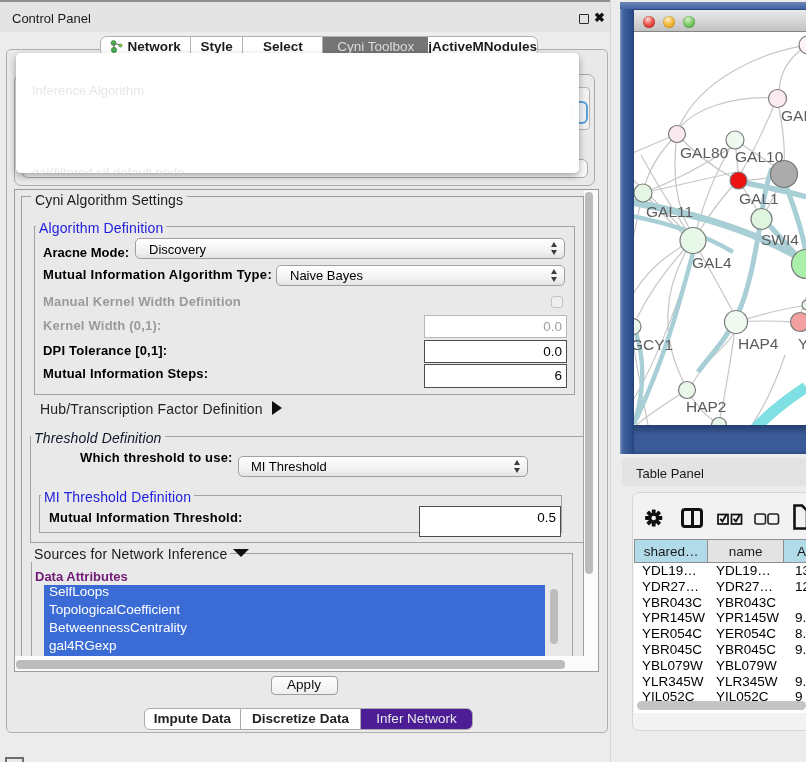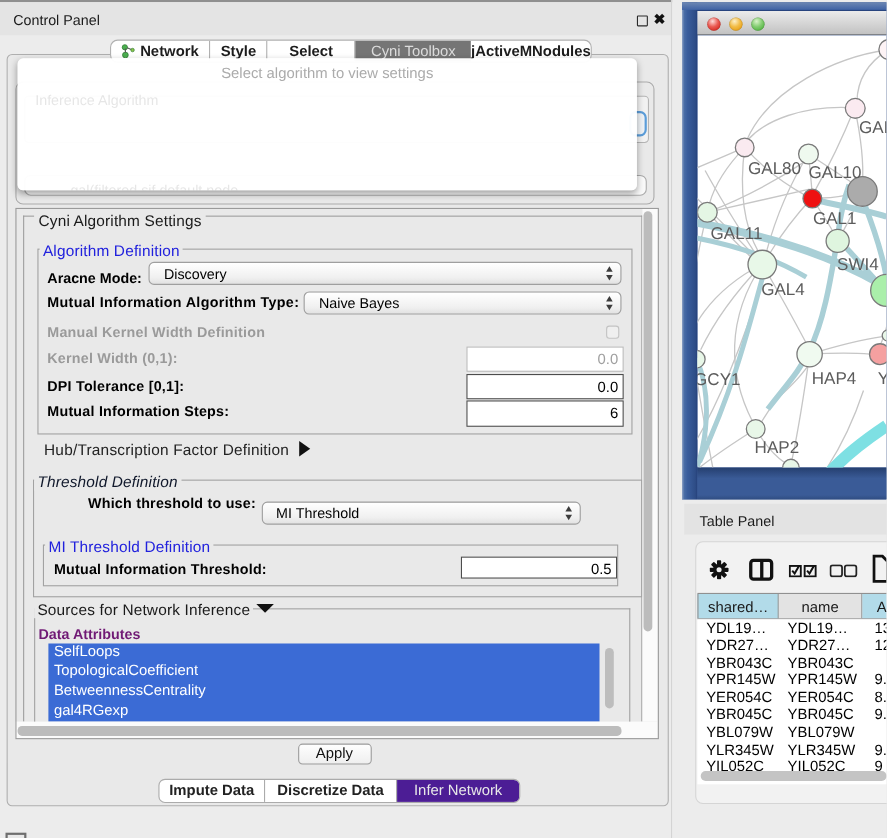--- a/index.html
+++ b/index.html
@@ -35,22 +35,21 @@
   <div style="flex:1;display:flex;align-items:center;justify-content:center;">jActiveMNodules</div>
 </div>
 
 <div class="abs" style="left:14px;top:74px;width:581px;height:112px;background:#e9e9e9;border:1px solid #ababab;border-radius:7px;"></div>
 <div class="abs" style="left:22px;top:87px;width:568px;height:43px;background:#f2f2f2;border:1px solid #b5b5b5;border-radius:4px;"></div>
 <div class="abs" style="left:572px;top:101px;width:16px;height:23px;background:#eef2f6;border:2.5px solid #5b9dd9;border-radius:6px;"></div>
 <div class="abs" style="left:22px;top:159px;width:566px;height:18.5px;background:#fafafa;border:1px solid #ababab;border-radius:6px;"></div>
 
 <div class="abs" style="left:16px;top:53px;width:563px;height:120px;background:rgba(255,255,255,0.97);border-radius:5px;box-shadow:0 3px 7px rgba(0,0,0,0.35);overflow:hidden;">
   <div class="abs" style="left:16px;top:30px;font-size:13px;color:rgba(100,100,100,0.16);">Inference Algorithm</div>
-  <div class="abs" style="left:16px;top:112px;font-size:13px;color:rgba(100,100,100,0.16);margin-left:32px;">gal(filtered.sif default node</div>
-  <div class="abs" style="left:0;top:6px;width:100%;text-align:center;font-size:13.5px;color:#ababab;">Select algorithm to view settings</div>
+  <div class="abs" style="left:16px;top:112px;font-size:13px;color:rgba(100,100,100,0.16);">gal(filtered.sif default node</div>
 </div>
 
 <div class="abs" style="left:20.5px;top:196px;width:563px;height:460px;border:1px solid #9e9e9e;border-bottom:none;"></div>
 <div class="abs" style="left:31px;top:192px;background:#e9e9e9;padding:0 4px;font-size:14px;letter-spacing:0.15px;color:#1a1a1a;">Cyni Algorithm Settings</div>
 
 <div class="abs" style="left:33.5px;top:226px;width:541px;height:168.5px;border:1px solid #a2a2a2;"></div>
 <div class="abs" style="left:36px;top:219.5px;background:#e9e9e9;padding:0 3px;font-size:14px;letter-spacing:0.15px;color:#2121dd;">Algorithm Definition</div>
 
 <div class="abs" style="left:43px;top:245px;font-size:13px;font-weight:bold;color:#000;">Aracne Mode:</div>
 <div class="abs combo" style="left:135px;top:238px;width:430px;height:21px;"></div>
@@ -79,21 +78,21 @@
 <div class="abs" style="left:31px;top:429.5px;background:#e9e9e9;padding:0 3px;font-size:14px;letter-spacing:0.15px;color:#0f172a;font-style:italic;">Threshold Definition</div>
 
 <div class="abs" style="left:80px;top:450px;font-size:13px;font-weight:bold;letter-spacing:0.2px;color:#000;">Which threshold to use:</div>
 <div class="abs combo" style="left:238px;top:456px;width:290px;height:20.5px;"></div>
 <div class="abs" style="left:251px;top:459px;font-size:13px;color:#000;">MI Threshold</div>
 
 <div class="abs" style="left:39px;top:495px;width:523px;height:38px;border:1px solid #a2a2a2;"></div>
 <div class="abs" style="left:41px;top:488.5px;background:#e9e9e9;padding:0 3px;font-size:14px;letter-spacing:0.15px;color:#2121dd;">MI Threshold Definition</div>
 
 <div class="abs" style="left:49px;top:510px;font-size:13px;font-weight:bold;letter-spacing:0.2px;color:#000;">Mutual Information Threshold:</div>
-<div class="abs" style="left:419px;top:506px;width:142px;height:20px;background:#fff;border:1.5px solid #4d4d4d;font-size:13.5px;color:#000;text-align:right;padding:2.5px 4px 0 0;">0.5</div>
+<div class="abs" style="left:419px;top:506px;width:142px;height:31px;background:#fff;border:1.5px solid #4d4d4d;font-size:13.5px;color:#000;text-align:right;padding:2.5px 4px 0 0;">0.5</div>
 
 <div class="abs" style="left:30.5px;top:552.5px;width:542px;height:104px;border:1px solid #a2a2a2;border-bottom:none;"></div>
 <div class="abs" style="left:31px;top:546px;background:#e9e9e9;padding:0 3px;font-size:14px;letter-spacing:0.15px;color:#1a1a1a;">Sources for Network Inference</div>
 <div class="abs" style="left:233px;top:549px;width:0;height:0;border-top:8.5px solid #111;border-left:8.75px solid transparent;border-right:8.75px solid transparent;"></div>
 <div class="abs" style="left:35px;top:569px;font-size:13px;font-weight:bold;color:#701a75;">Data Attributes</div>
 
 <div class="abs" style="left:44px;top:584.5px;width:501px;height:71.5px;background:#3b6bd5;"></div>
 <div class="abs" style="left:49px;top:583px;color:#fff;font-size:13.5px;line-height:18px;">SelfLoops<br>TopologicalCoefficient<br>BetweennessCentrality<br>gal4RGexp</div>
 <div class="abs" style="left:549.5px;top:589px;width:8.5px;height:55px;background:#bdbdbd;border-radius:4px;"></div>
 

